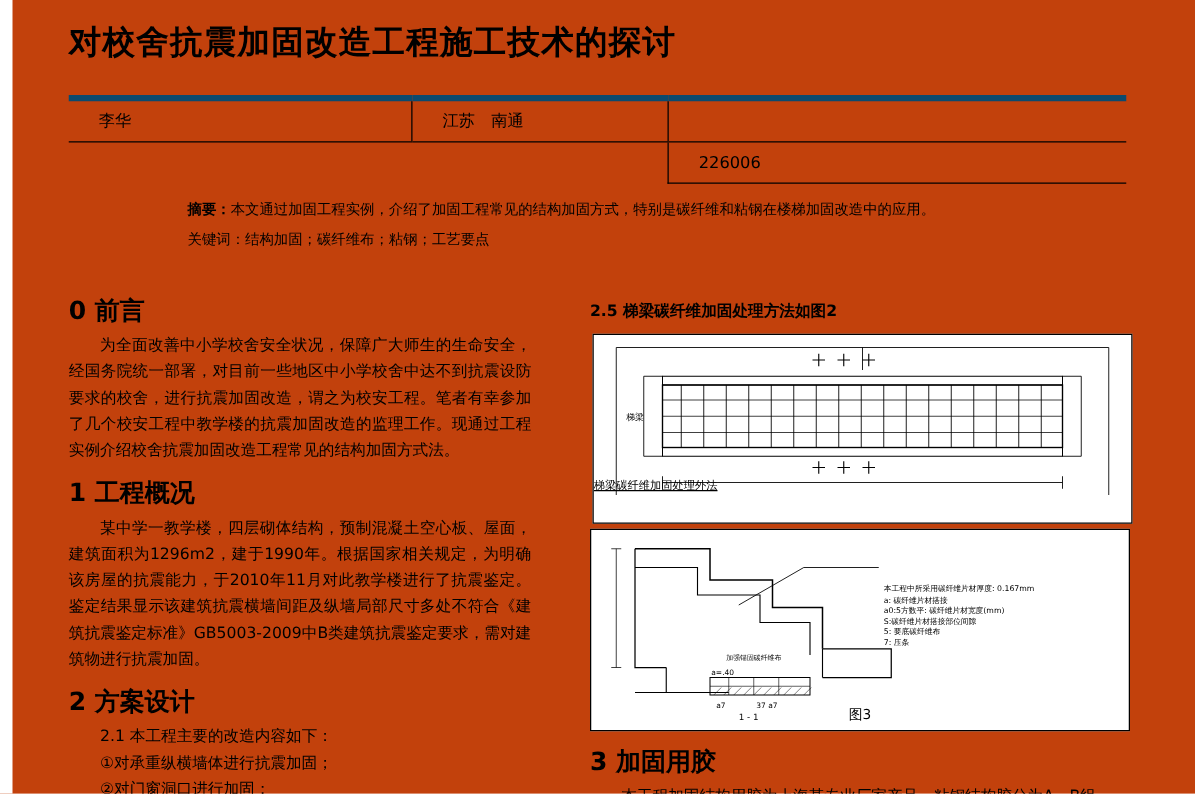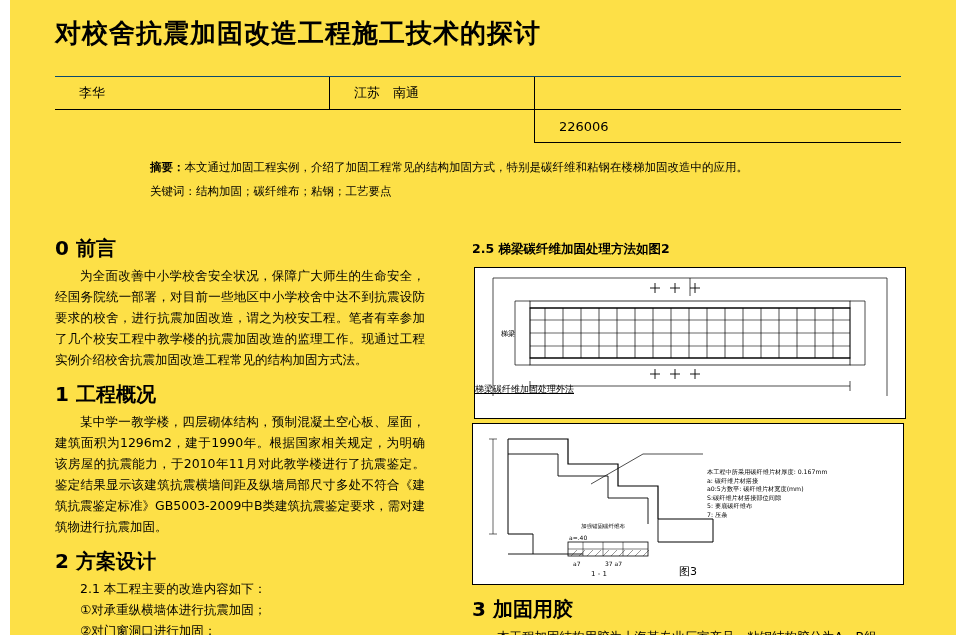--- a/index.html
+++ b/index.html
@@ -11,21 +11,21 @@
     width: 956px;
     height: 635px;
     overflow: hidden;
     font-family: "DejaVu Sans", "Liberation Sans", sans-serif;
     color: #000;
   }
   .page {
     position: relative;
     width: 956px;
     height: 635px;
-    background: #fde047;
+    background: #c2410c;
   }
   
   .title {
     position: absolute;
     left: 55px;
     top: 16px;
     font-size: 26px;
     font-weight: bold;
     letter-spacing: 1px;
     white-space: nowrap;
@@ -33,21 +33,21 @@
   
   .authtable {
     position: absolute;
     left: 55px;
     top: 76px;
     width: 846px;
     border-collapse: collapse;
     font-size: 13px;
   }
   .authtable td {
-    border-top: 1px solid #0c4a6e;
+    border-top: 5px solid #0c4a6e;
     border-bottom: 1px solid #000;
     height: 28px;
     padding: 2px 0 2px 24px;
     vertical-align: middle;
   }
   .authtable .c1 { width: 250px; }
   .authtable .c2 { width: 180px; border-left: 1px solid #000; }
   .authtable .c3 { border-left: 1px solid #000; }
   .authtable tr.row2 td { border-top: none; }
   .authtable tr.row2 .blank { border-bottom: none; border-top: none; }

